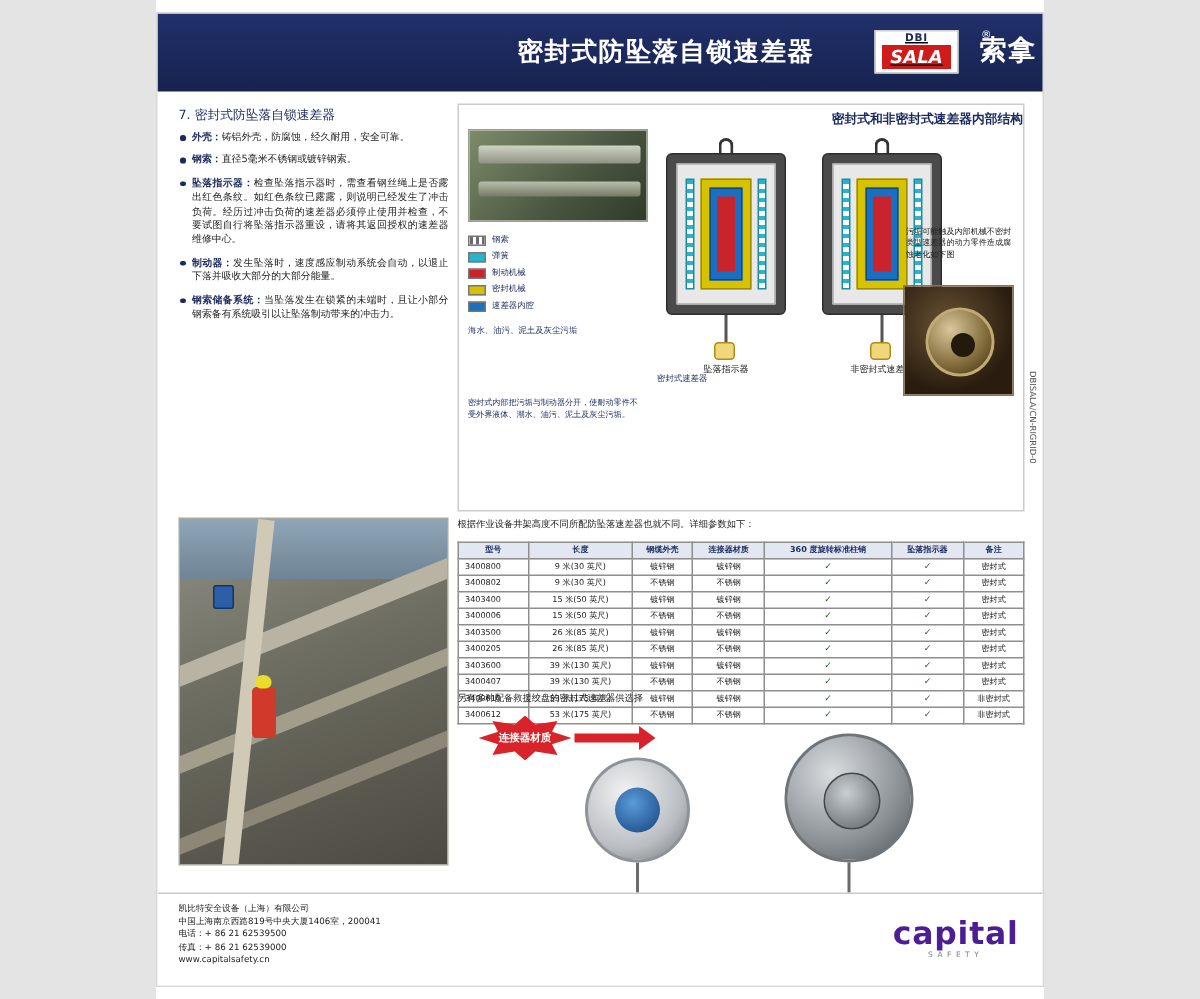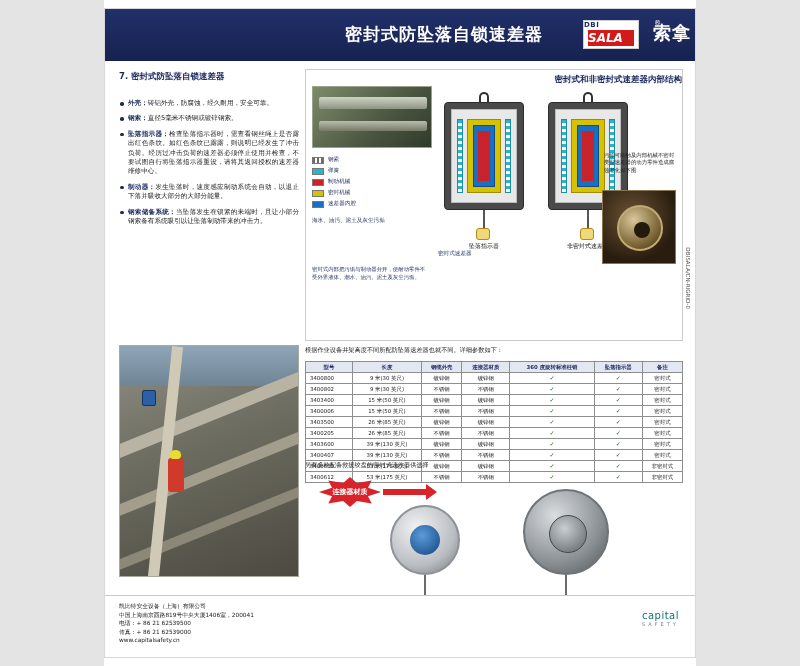--- a/index.html
+++ b/index.html
@@ -44,21 +44,23 @@
     font-size: 17px;
     font-weight: bold;
     letter-spacing: 1px;
     white-space: nowrap;
   }
   #logo-box {
     position: absolute; right: 58px; top: 11px;
     width: 56px; height: 29px;
     background: #ffffff;
     border: 1px solid #cfcfcf;
+    text-align: center;
     overflow: hidden;
+    text-decoration: underline;
   }
   #logo-dbi {
     font-size: 7px; font-weight: bold; color: #1b2a5e;
     line-height: 8px; letter-spacing: .5px;
   }
   #logo-sala {
     background: #d11a1a; color: #ffffff;
     font-size: 12px; font-weight: bold;
     font-style: italic;
     line-height: 16px;
@@ -72,22 +74,22 @@
     position: absolute; right: 6px; top: 12px;
     color: #ffffff; font-size: 18px; font-weight: bold;
     letter-spacing: 1px;
   }
 
   
   #left-col {
     position: absolute; left: 14px; top: 62px; width: 180px;
   }
   .sec-title {
-    font-size: 8.5px; font-weight: bold; color: #1b2a5e;
-    margin-bottom: 16px;
+    font-size: 8.5px; font-weight: normal; color: #1b2a5e;
+    margin-bottom: 4px;
   }
   .body-text {
     font-size: 6.6px; line-height: 9.5px; color: #222;
     text-align: justify;
     margin-bottom: 7px;
   }
   .bullets { margin: 0; padding: 0; list-style: none; }
   .bullets li {
     position: relative;
     font-size: 6.6px; line-height: 9.4px; color: #222;
@@ -401,21 +403,21 @@
   }
   #footer-text {
     position: absolute; left: 14px; top: 6px;
     font-size: 5.8px; line-height: 8.6px; color: #222;
   }
   #footer-logo {
     position: absolute; right: 18px; top: 14px;
     text-align: center;
   }
   #footer-logo .cap {
-    font-size: 10px; color: #0f766e; font-weight: normal;
+    font-size: 21px; color: #4c1d95; font-weight: bold;
     letter-spacing: .5px;
   }
   #footer-logo .saf {
     font-size: 5px; color: #7a7f8c; letter-spacing: 3px;
   }
 </style>
 </head>
 <body>
 
 <div id="page">

